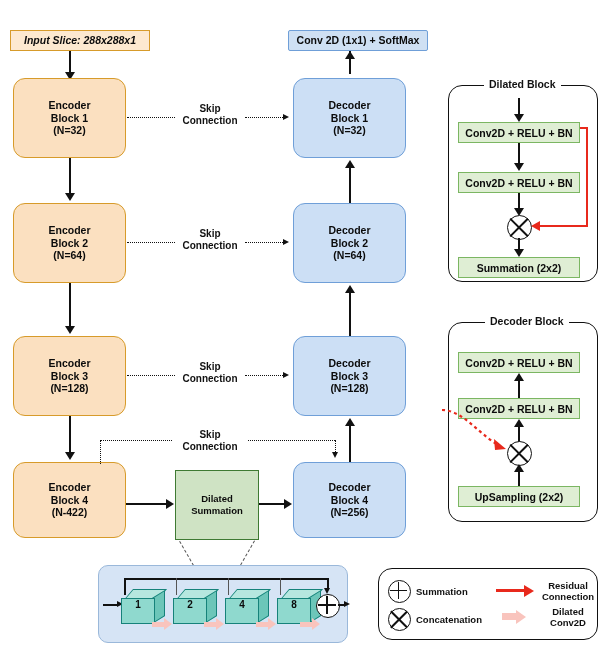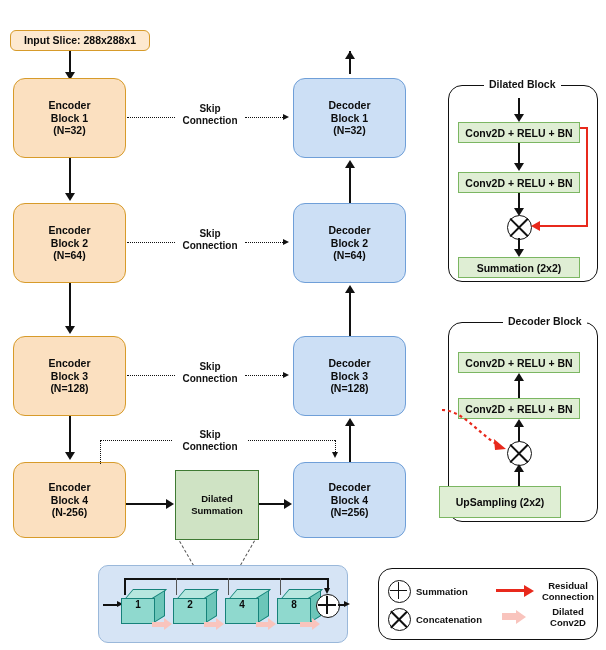--- a/index.html
+++ b/index.html
@@ -6,21 +6,21 @@
   body{width:606px;height:650px;position:relative;overflow:hidden;
        font-family:"Liberation Sans","DejaVu Sans",sans-serif;}
   .stage{position:absolute;left:0;top:0;width:606px;height:650px;}
   .abs{position:absolute;box-sizing:border-box;}
 
   
   .node{display:flex;align-items:center;justify-content:center;
         text-align:center;font-weight:bold;color:#0b0b0b;line-height:1.22;}
   .enc{background:#fbe0c0;border:1.6px solid #d79b2a;border-radius:12px;font-size:10.5px;}
   .dec{background:#ccdff5;border:1.6px solid #6f9fd8;border-radius:12px;font-size:10.5px;}
-  .io-in{background:#fde9d0;border:1.4px solid #d79b2a;border-radius:6px;font-size:10.5px;}
+  .io-in{background:#fde9d0;border:1.4px solid #d79b2a;border-radius:0;font-size:10.5px;font-style:italic;}
   .io-out{background:#cfe0f3;border:1.4px solid #6f9fd8;border-radius:2px;font-size:10.5px;}
   .bottleneck{background:#cfe3c4;border:1.6px solid #3f7a33;font-size:9.5px;}
   .greenbar{background:#dfeed4;border:1.2px solid #7bb662;font-size:10.5px;
             display:flex;align-items:center;justify-content:center;font-weight:bold;color:#0b0b0b;}
 
   
   .panel{border:1.7px solid #111;border-radius:14px;background:#fff;}
   .panel-title{position:absolute;background:#fff;padding:0 5px;font-size:10.5px;
                font-weight:bold;color:#111;white-space:nowrap;}
 
@@ -67,20 +67,21 @@
   .bn-panel{background:#d6e4f5;border:1.2px solid #9ab8da;border-radius:10px;}
   .bn-caption{font-size:10px;font-weight:bold;color:#0b0b0b;text-align:center;}
 </style>
 </head>
 <body>
 
 <div class="stage">
 
   <div class="abs node io-in" style="left:10px;top:30px;width:140px;height:21px;">Input  Slice: 288x288x1</div>
 
+  <div class="abs node io-out" style="left:288px;top:30px;width:140px;height:21px;">Conv 2D (1x1) + SoftMax</div>
 
   <div class="abs vline" style="left:69px;top:51px;height:23px;"></div>
   <div class="abs arrow-d" style="left:65px;top:72px;"></div>
 
   <div class="abs vline" style="left:349px;top:51px;height:23px;"></div>
   <div class="abs arrow-u" style="left:345px;top:51px;"></div>
 
   <div class="abs node enc" style="left:13px;top:78px;width:113px;height:80px;">
     <div>
       <div>Encoder</div>
@@ -99,21 +100,21 @@
     <div>
       <div>Encoder</div>
       <div>Block 3</div>
       <div>(N=128)</div>
     </div>
   </div>
   <div class="abs node enc" style="left:13px;top:462px;width:113px;height:76px;">
     <div>
       <div>Encoder</div>
       <div>Block 4</div>
-      <div>(N-256)</div>
+      <div>(N-422)</div>
     </div>
   </div>
 
   <div class="abs vline" style="left:69px;top:158px;height:37px;"></div>
   <div class="abs arrow-d" style="left:65px;top:193px;"></div>
   <div class="abs vline" style="left:69px;top:283px;height:45px;"></div>
   <div class="abs arrow-d" style="left:65px;top:326px;"></div>
   <div class="abs vline" style="left:69px;top:416px;height:38px;"></div>
   <div class="abs arrow-d" style="left:65px;top:452px;"></div>
 
@@ -288,37 +289,37 @@
   <div class="abs vline" style="left:518px;top:238px;height:14px;"></div>
   <div class="abs arrow-d" style="left:514px;top:249px;"></div>
   <div class="abs greenbar" style="left:458px;top:257px;width:122px;height:21px;">Summation (2x2)</div>
 
   <div class="abs redline" style="left:580px;top:127px;width:8px;height:2px;"></div>
   <div class="abs redline" style="left:586px;top:127px;width:2px;height:100px;"></div>
   <div class="abs redline" style="left:540px;top:225px;width:48px;height:2px;"></div>
   <div class="abs arrow-l-red" style="left:531px;top:221px;"></div>
 
   <div class="abs panel" style="left:448px;top:322px;width:150px;height:200px;"></div>
-  <div class="panel-title" style="left:485px;top:315px;margin-left:18px;">Decoder Block</div>
+  <div class="panel-title" style="left:485px;top:315px;">Decoder Block</div>
 
   <div class="abs greenbar" style="left:458px;top:352px;width:122px;height:21px;">Conv2D + RELU + BN</div>
   <div class="abs vline" style="left:518px;top:379px;height:22px;"></div>
   <div class="abs arrow-u" style="left:514px;top:373px;"></div>
   <div class="abs greenbar" style="left:458px;top:398px;width:122px;height:21px;">Conv2D + RELU + BN</div>
   <div class="abs vline" style="left:518px;top:425px;height:18px;"></div>
   <div class="abs arrow-u" style="left:514px;top:419px;"></div>
 
   <div class="opc" style="left:507px;top:441px;width:23px;height:23px;">
     <i style="left:10px;top:-1px;width:1.9px;height:25px;transform:rotate(45deg);transform-origin:50% 50%;"></i>
     <i style="left:10px;top:-1px;width:1.9px;height:25px;transform:rotate(-45deg);transform-origin:50% 50%;"></i>
   </div>
 
   <div class="abs vline" style="left:518px;top:470px;height:16px;"></div>
   <div class="abs arrow-u" style="left:514px;top:464px;"></div>
-  <div class="abs greenbar" style="left:439px;top:486px;width:122px;height:32px;">UpSampling (2x2)</div>
+  <div class="abs greenbar" style="left:458px;top:486px;width:122px;height:21px;">UpSampling (2x2)</div>
 
   <svg class="abs" style="left:440px;top:405px;width:75px;height:55px;" viewBox="0 0 75 55">
     <path d="M2,5 C22,5 38,28 58,40" fill="none" stroke="#e8291c" stroke-width="2.2" stroke-dasharray="3,3.2"></path>
     <polygon points="66,44 54,34 55,45" fill="#e8291c"></polygon>
   </svg>
 
   <div class="abs panel" style="left:378px;top:568px;width:220px;height:72px;"></div>
 
   <div class="opc" style="left:388px;top:580px;width:21px;height:21px;">
     <i style="left:8.5px;top:1px;width:1.8px;height:17px;"></i>

